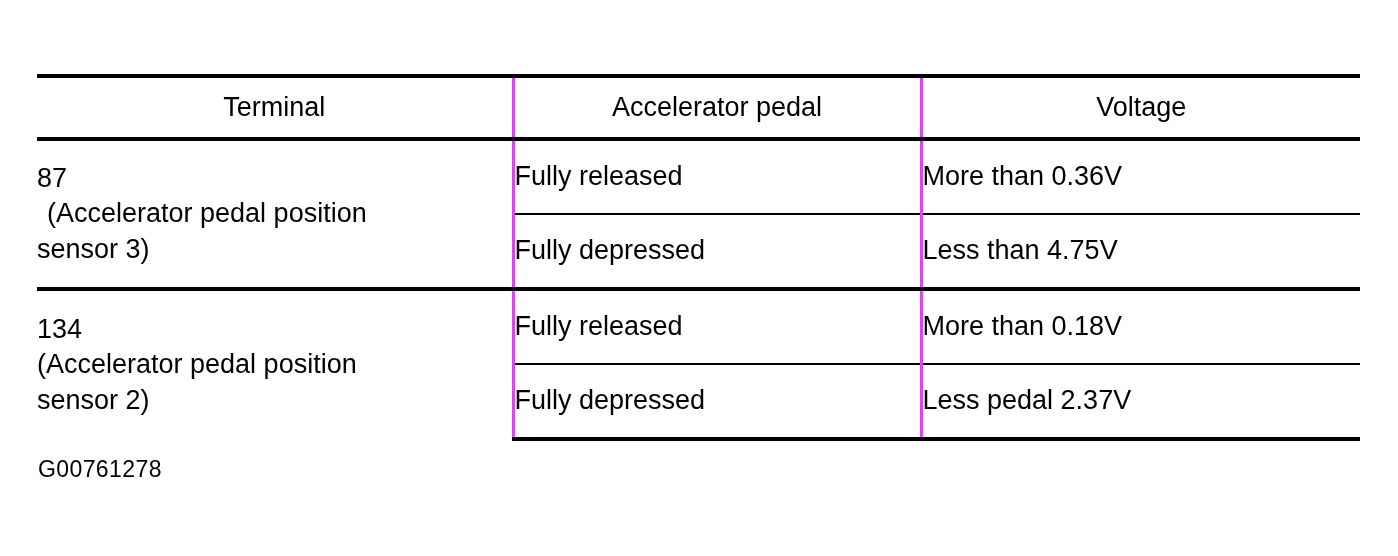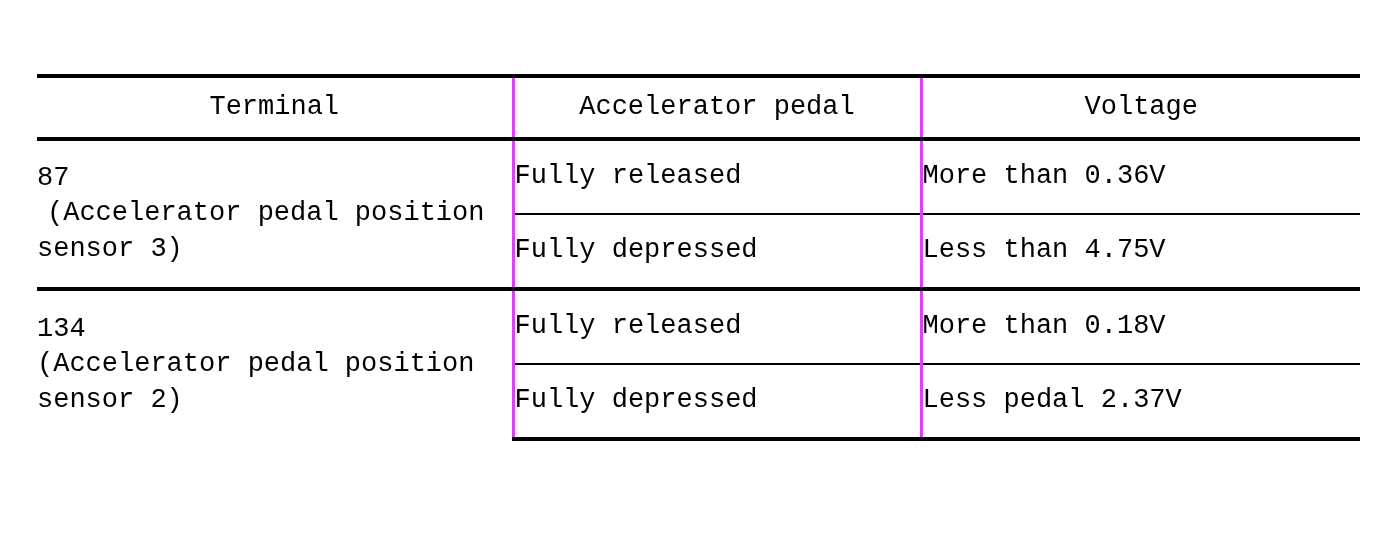--- a/index.html
+++ b/index.html
@@ -23,21 +23,20 @@
   }
 
   
   .spec-table {
     position: absolute;
     left: 37px;
     top: 74px;
     width: 1323px;
     border-collapse: collapse;
     table-layout: fixed;
-    font-family: Liberation Mono, monospace;
   }
 
   .spec-table td,
   .spec-table th {
     padding: 0;
     vertical-align: middle;
     font-weight: normal;
     font-size: 27px;
     line-height: 1.32;
     color: #000;
@@ -140,14 +139,15 @@
       </tr>
 
       <tr class="rule-light rule-bottom">
         <td class="data-cell vdiv-l inner-rule">Fully depressed</td>
         <td class="data-cell vdiv-l inner-rule">Less pedal 2.37V</td>
       </tr>
 
     </tbody>
   </table>
 
+  <div class="caption">G00761278</div>
 
 </div>
 
 </body></html>

